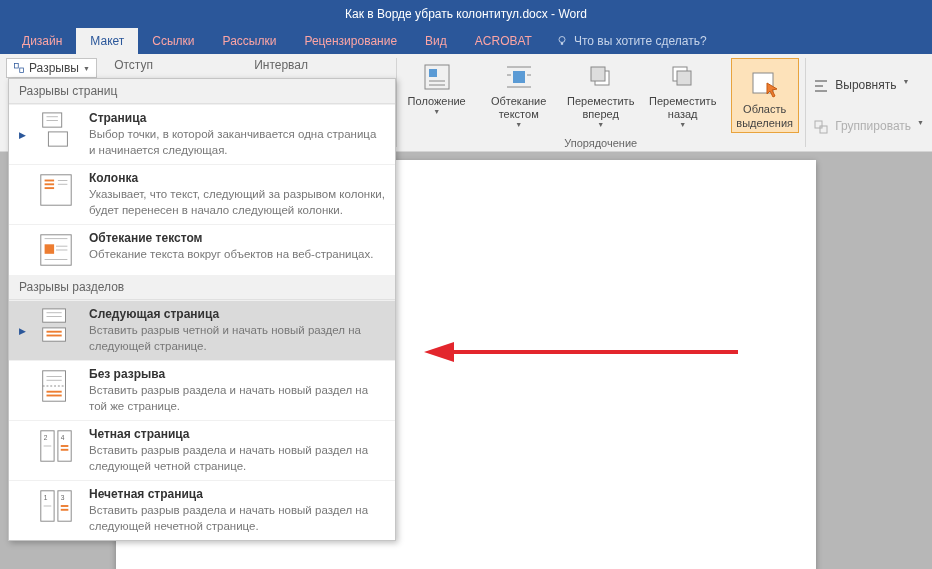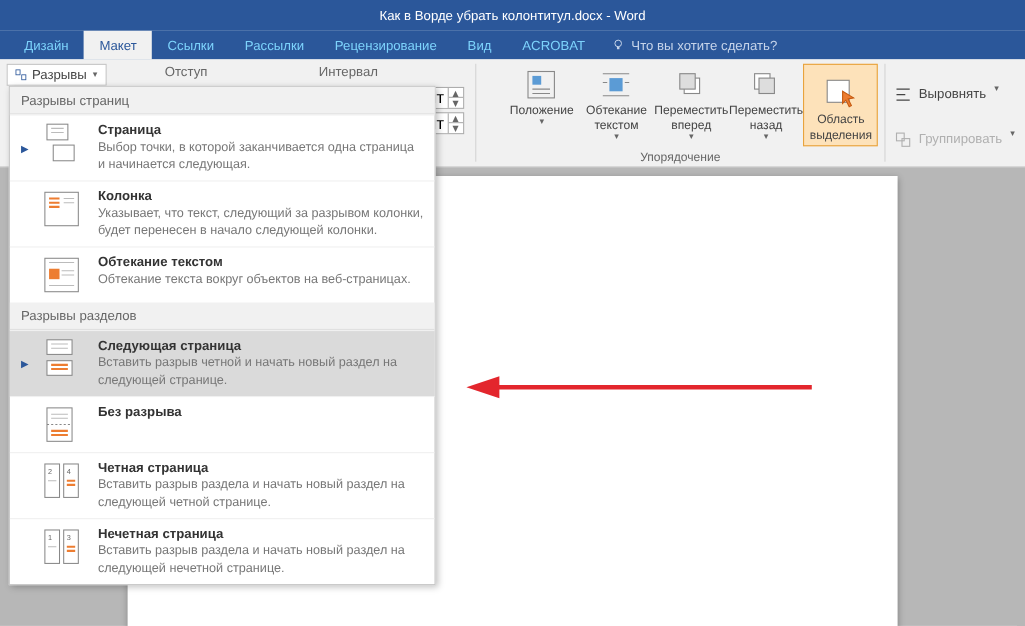--- a/index.html
+++ b/index.html
@@ -1,21 +1,21 @@
 <!DOCTYPE html>
 <html><head>
 <meta charset="utf-8">
 <style>
 * { margin: 0; padding: 0; box-sizing: border-box; font-family: "Segoe UI", Tahoma, sans-serif; }
 body { background: #fff; width: 932px; height: 569px; overflow: hidden; position: relative; }
 
 .titlebar { background: #2b579a; height: 28px; display: flex; align-items: center; justify-content: center; color: #fff; font-size: 12px; }
 
 .tabs { background: #2b579a; height: 26px; display: flex; align-items: flex-end; padding-left: 8px; gap: 0; }
-.tab { padding: 6px 14px; color: #7dd3fc; font-size: 12px; cursor: pointer; }
+.tab { padding: 6px 14px; color: #fca5a5; font-size: 12px; cursor: pointer; }
 .tab.active { background: #f1f1f1; color: #2b579a; }
 .tellme { display: flex; align-items: center; color: #c6d4ea; font-size: 12px; padding: 6px 10px; gap: 6px; }
 .bulb { width: 12px; height: 12px; }
 
 .ribbon { background: #f1f1f1; height: 98px; border-bottom: 1px solid #d4d4d4; display: flex; position: relative; }
 .ribbon-left { width: 180px; padding: 4px 6px; }
 .breaks-btn { display: inline-flex; align-items: center; gap: 4px; border: 1px solid #c5c5c5; background: #fff; padding: 2px 6px; font-size: 12px; color: #444; cursor: pointer; }
 .breaks-btn svg { width: 12px; height: 12px; }
 
 .ribbon-mid { flex: 0 0 290px; padding: 4px 0; font-size: 12px; color: #666; }
@@ -24,21 +24,21 @@
 .spinner-row { display: flex; align-items: center; margin: 3px 0; }
 .spinner { display: flex; align-items: center; border: 1px solid #adadad; background: #fff; height: 20px; font-size: 11px; }
 .spinner input { border: none; width: 38px; text-align: right; padding-right: 3px; font-size: 15px; outline: none; }
 .spinner-arrows { width: 14px; display: flex; flex-direction: column; border-left: 1px solid #adadad; }
 .spinner-arrows div { height: 9px; display: flex; align-items: center; justify-content: center; cursor: pointer; }
 .spinner-arrows div:first-child { border-bottom: 1px solid #adadad; }
 
 .divider { width: 1px; background: #d4d4d4; margin: 4px 0; }
 
 .ribbon-group { padding: 4px 6px 0 6px; display: flex; flex-direction: column; align-items: center; }
-.ribbon-icons { display: flex; gap: 0; margin-left: 20px; }
+.ribbon-icons { display: flex; gap: 14px; }
 .bigbtn { display: flex; flex-direction: column; align-items: center; width: 68px; padding: 2px; cursor: pointer; font-size: 11px; color: #444; text-align: center; line-height: 1.2; border: 1px solid transparent; }
 .bigbtn.sel { background: #fde2ba; border: 1px solid #e8a33d; justify-content: flex-end; }
 .bigbtn svg { width: 32px; height: 32px; margin-bottom: 2px; }
 .tinytri { font-size: 7px; color: #666; }
 .group-label { font-size: 11px; color: #666; margin-top: 4px; }
 
 .ribbon-right { padding: 4px 6px; font-size: 12px; color: #444; display: flex; flex-direction: column; gap: 4px; }
 .smallbtn { display: flex; align-items: flex-start; gap: 6px; cursor: pointer; padding: 1px 2px; margin-top: 19px; }
 .smallbtn.dim { color: #b0b0b0; }
 .smallbtn svg { width: 16px; height: 16px; }
@@ -293,20 +293,21 @@
           <rect x="6" y="4" width="24" height="32" fill="#fff" stroke="#888"></rect>
           <line x1="10" y1="10" x2="26" y2="10" stroke="#bbb"></line>
           <line x1="10" y1="14" x2="26" y2="14" stroke="#bbb"></line>
           <line x1="6" y1="20" x2="30" y2="20" stroke="#888" stroke-dasharray="2 2"></line>
           <line x1="10" y1="26" x2="26" y2="26" stroke="#ed7d31" stroke-width="2"></line>
           <line x1="10" y1="30" x2="26" y2="30" stroke="#ed7d31" stroke-width="2"></line>
         </svg>
       </div>
     <div class="dd-text">
         <div class="dd-title">Без разрыва</div>
+        <div class="dd-desc">Вставить разрыв раздела и начать новый раздел на той же странице.</div>
       </div>
   </div>
 
   <div class="dd-item">
     <div class="dd-marker"></div>
     <div class="dd-icon">
         <svg viewBox="0 0 40 40">
           <rect x="4" y="4" width="14" height="32" fill="#fff" stroke="#888"></rect>
           <text x="7" y="14" font-size="7" fill="#666">2</text>
           <line x1="7" y1="20" x2="15" y2="20" stroke="#bbb"></line>

